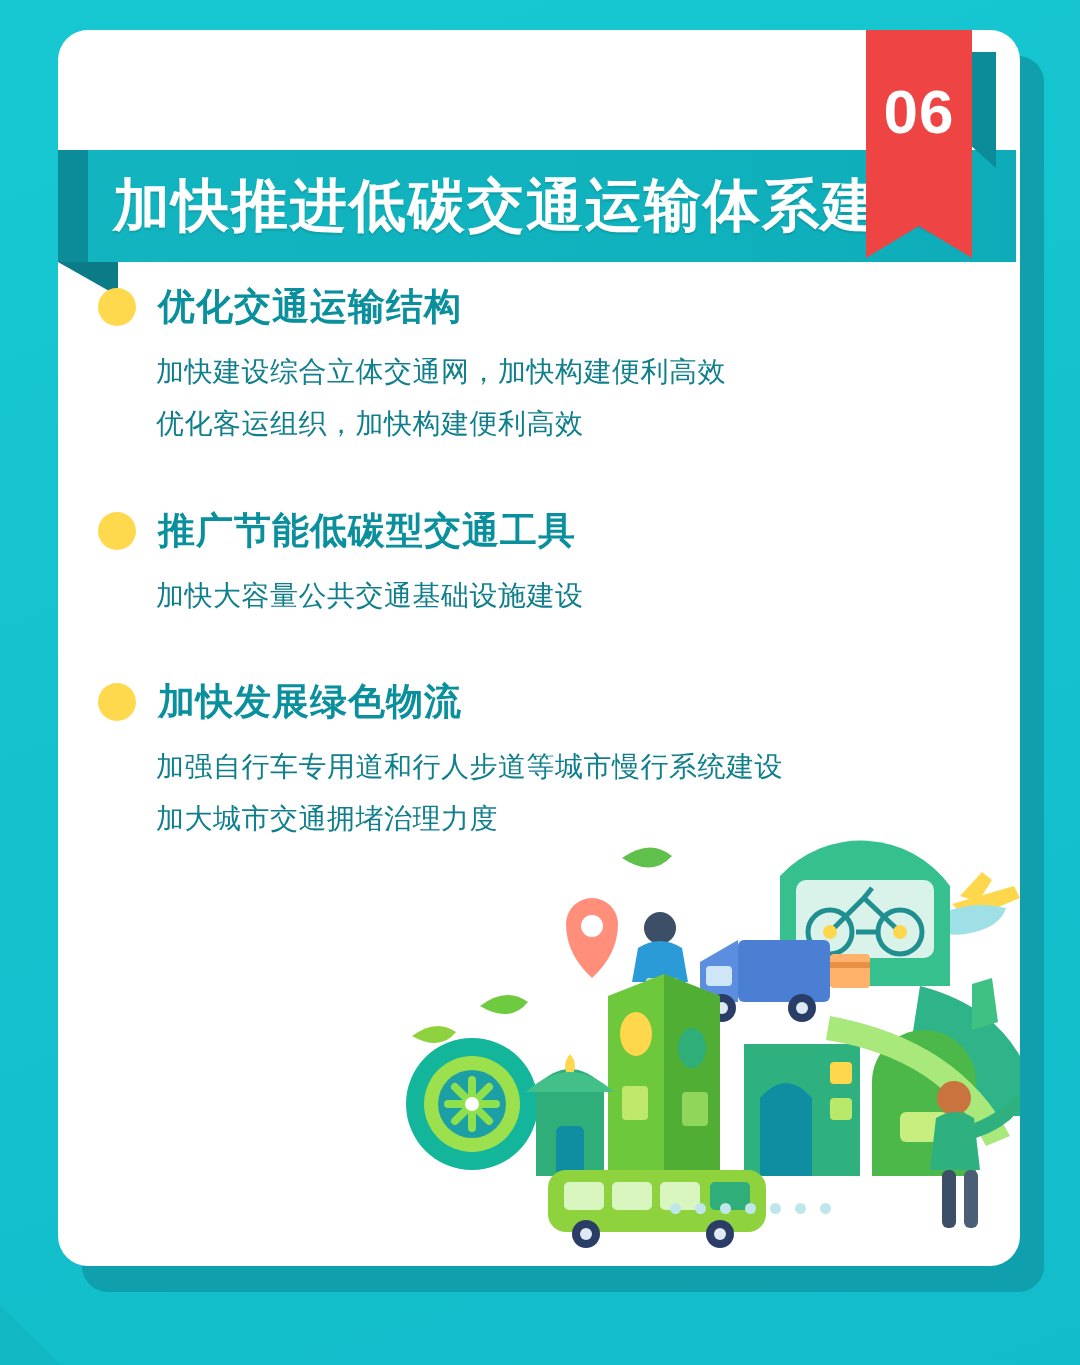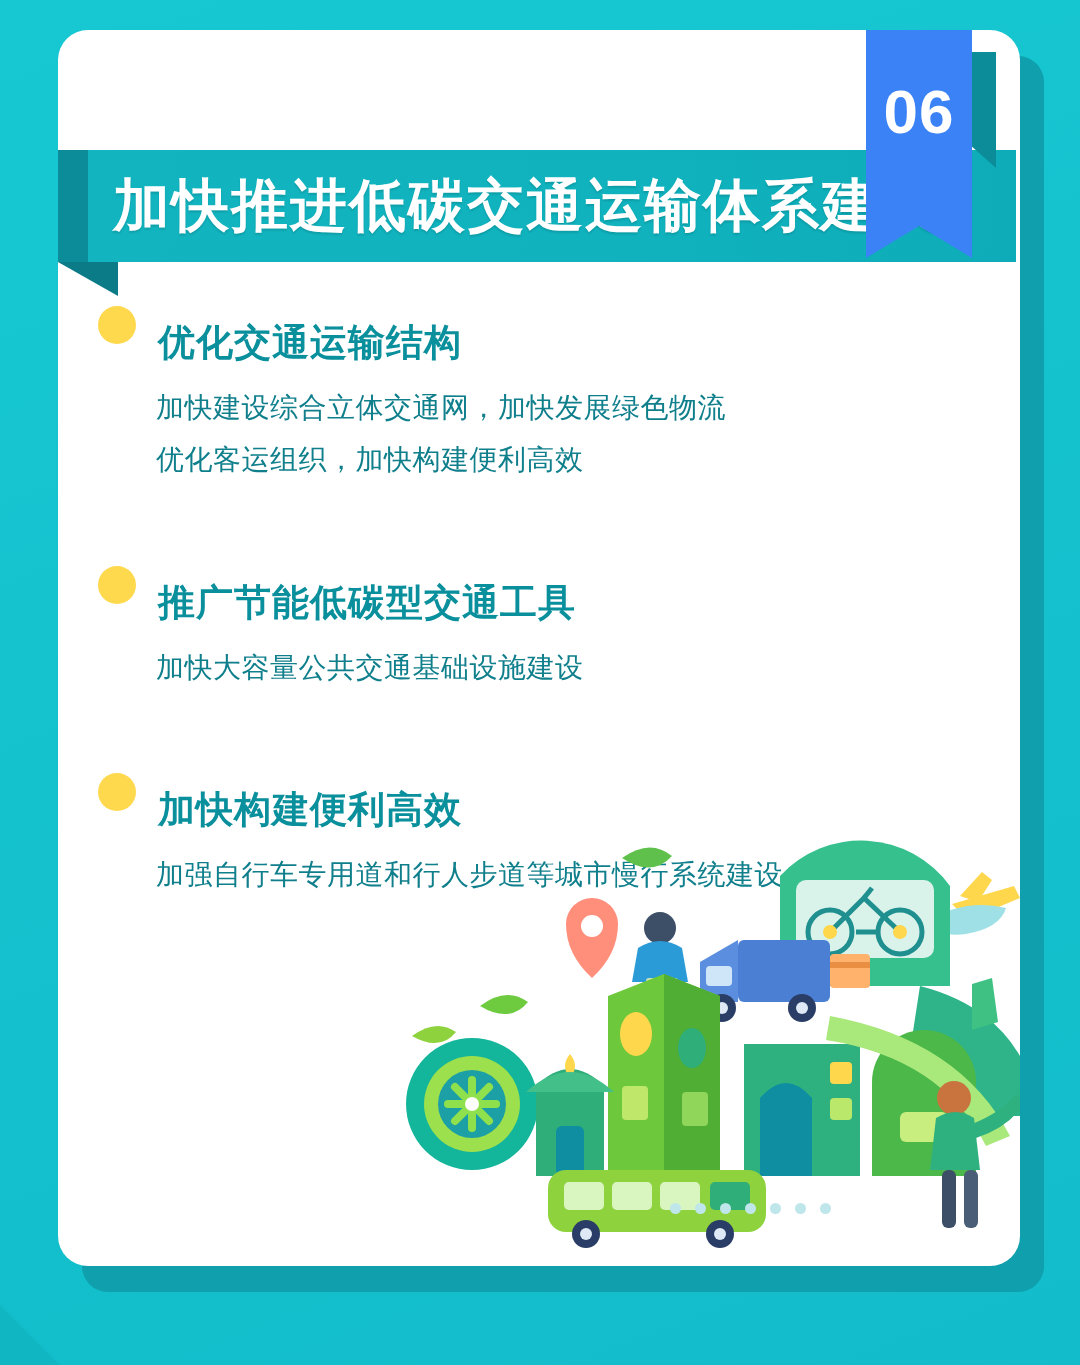--- a/index.html
+++ b/index.html
@@ -87,21 +87,21 @@
     text-shadow: 0 2px 2px rgba(0,0,0,0.12);
   }
 
   
   .bookmark {
     position: absolute;
     right: 48px;
     top: 0;
     width: 106px;
     height: 228px;
-    background: #3b82f6;
+    background: #ef4444;
     z-index: 6;
     clip-path: polygon(0 0, 100% 0, 100% 100%, 50% 86%, 0 100%);
     display: flex;
     justify-content: center;
   }
   .bookmark-num {
     color: #ffffff;
     font-size: 62px;
     font-weight: bold;
     margin-top: 46px;
@@ -140,21 +140,20 @@
     border-radius: 50%;
     background: #ffd94d;
     flex: 0 0 auto;
   }
   .sec-title {
     color: #0a8f9c;
     font-size: 37px;
     font-weight: bold;
     margin-left: 22px;
     letter-spacing: 1px;
-    margin-top: 36px;
   }
   .sec-lines {
     margin: 14px 0 0 98px;
   }
   .sec-line {
     color: #107f8c;
     font-size: 28px;
     line-height: 1.85;
     letter-spacing: 0.5px;
   }
@@ -221,42 +220,43 @@
   </div>
 
   <div class="content">
 
     <div class="section">
       <div class="sec-head">
         <div class="dot"></div>
         <div class="sec-title">优化交通运输结构</div>
       </div>
       <div class="sec-lines">
-        <div class="sec-line">加快建设综合立体交通网，加快发展绿色物流</div>
+        <div class="sec-line">加快建设综合立体交通网，加快构建便利高效</div>
         <div class="sec-line">优化客运组织，加快构建便利高效</div>
       </div>
     </div>
 
     <div class="section">
       <div class="sec-head">
         <div class="dot"></div>
         <div class="sec-title">推广节能低碳型交通工具</div>
       </div>
       <div class="sec-lines">
         <div class="sec-line">加快大容量公共交通基础设施建设</div>
       </div>
     </div>
 
     <div class="section">
       <div class="sec-head">
         <div class="dot"></div>
-        <div class="sec-title">加快构建便利高效</div>
+        <div class="sec-title">加快发展绿色物流</div>
       </div>
       <div class="sec-lines">
         <div class="sec-line">加强自行车专用道和行人步道等城市慢行系统建设</div>
+        <div class="sec-line">加大城市交通拥堵治理力度</div>
       </div>
     </div>
 
   </div>
 
   <svg class="illus" viewBox="0 0 660 430">
 
     <path d="M120 170 q26 -20 48 -4 q-18 22 -48 4 Z" fill="#6ecb3f"></path>
     <path d="M52 200 q24 -18 44 -4 q-16 20 -44 4 Z" fill="#8ed23e"></path>
     <path d="M262 22 q28 -20 50 -2 q-20 22 -50 2 Z" fill="#5fc14c"></path>

